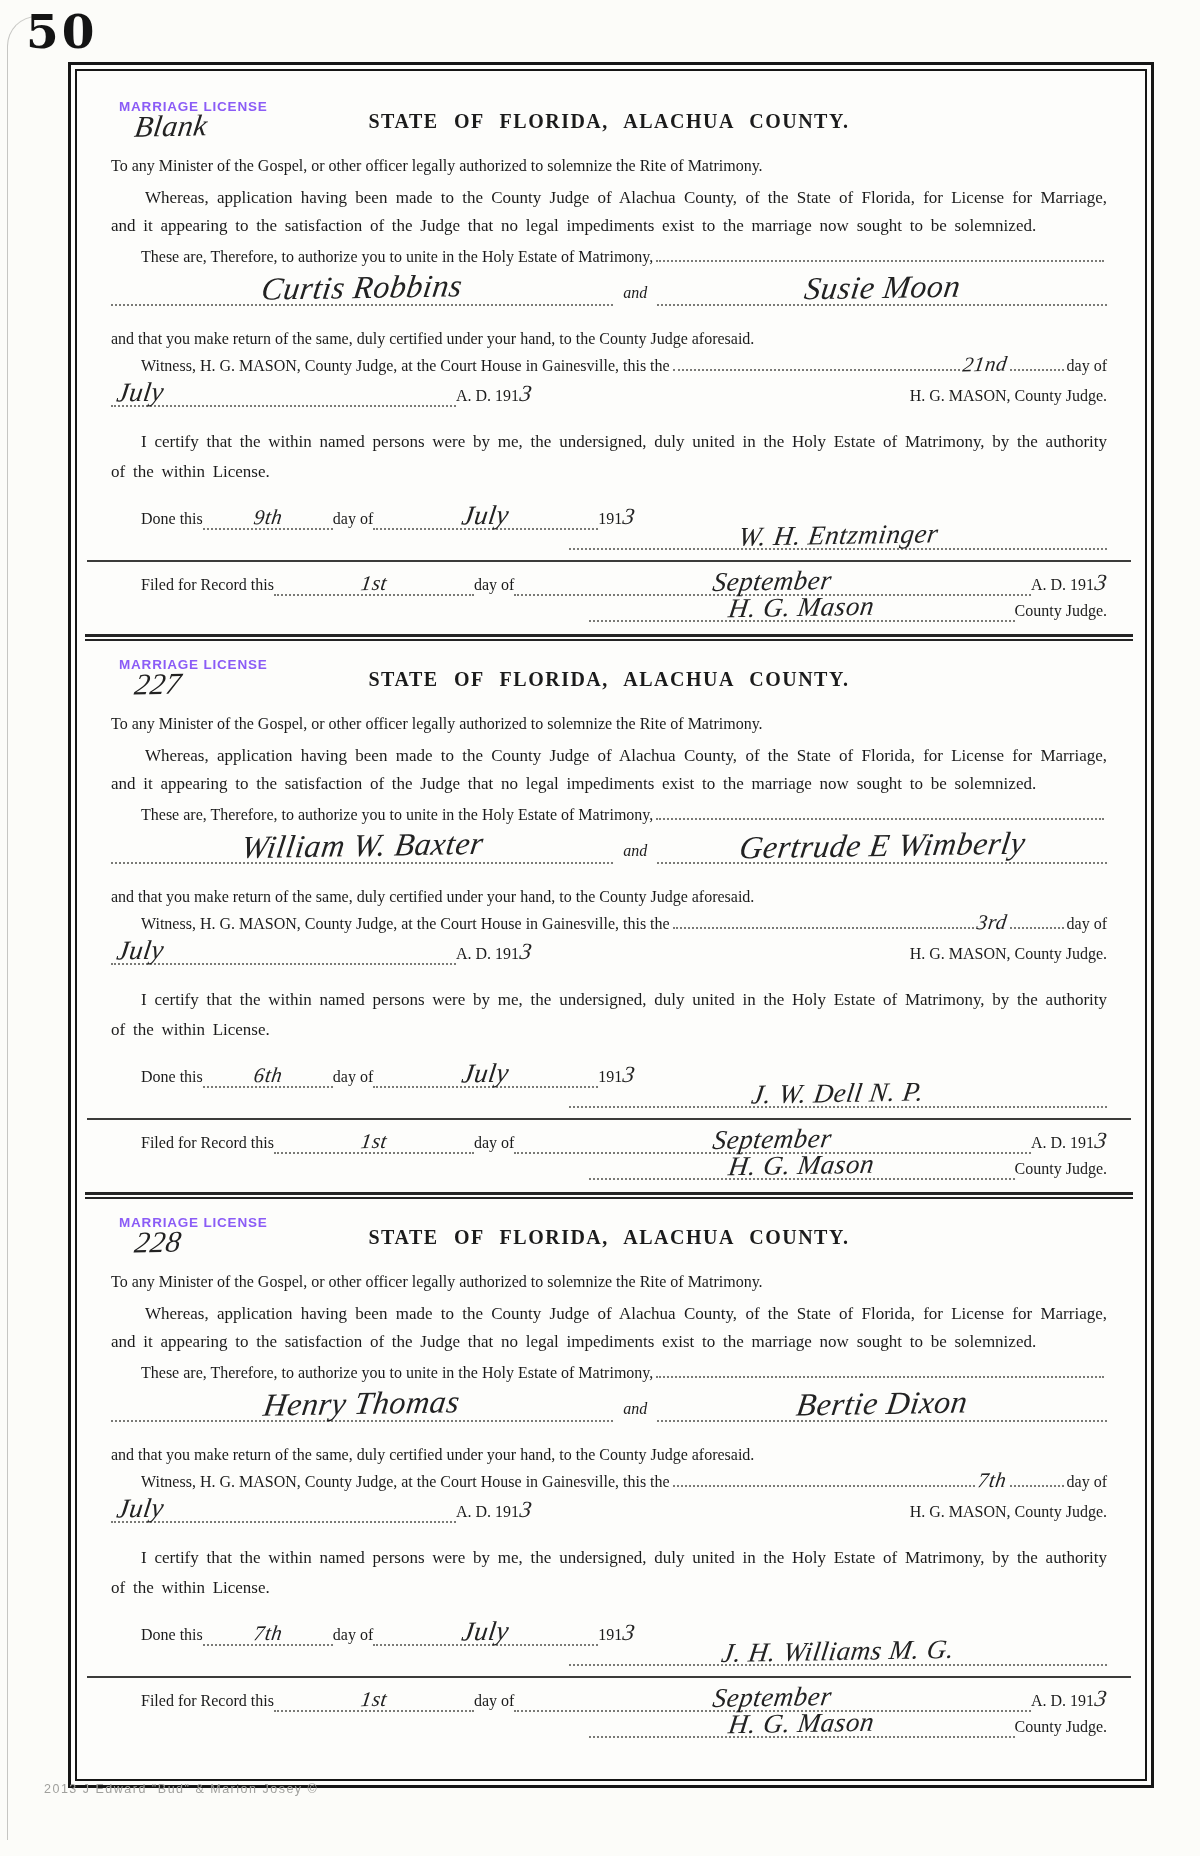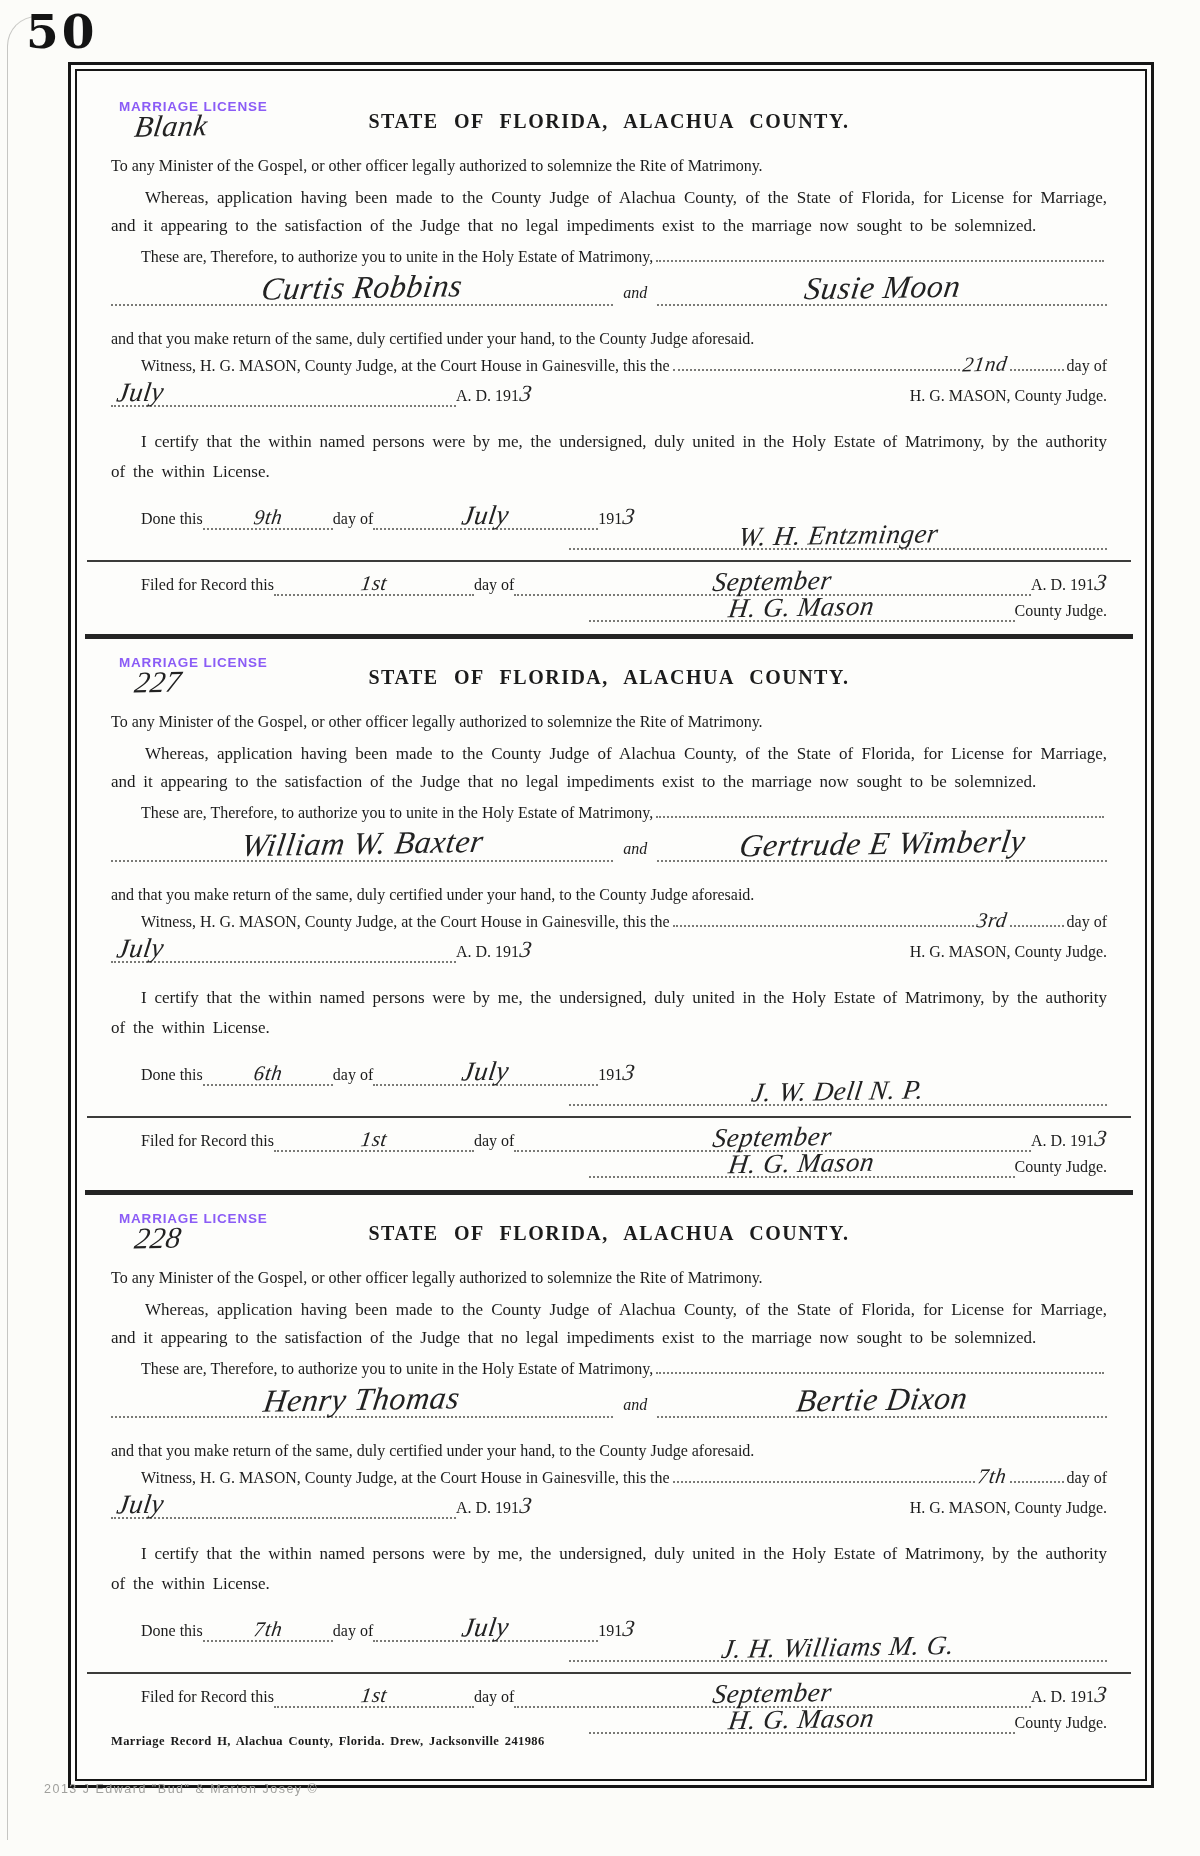--- a/index.html
+++ b/index.html
@@ -294,17 +294,16 @@
         <span class="printed">A. D. 191</span>
         <span class="hw hw-digit">3</span>
       </div>
       <div class="row mason-row">
         <span class="spacer" style="flex:0 0 48%"></span>
         <span class="uline" style="flex:1"><span class="hw hw-md">H. G. Mason</span></span>
         <span class="printed">County Judge.</span>
       </div>
     </section>
 
-    <div class="record-footer">Marriage Record H, Alachua County, Florida.   Drew, Jacksonville 241986</div>
   </div>
 </div>
 
 <div class="watermark">2013 J Edward "Bud" &amp; Marion Josey ©</div>
 
 </body></html>

